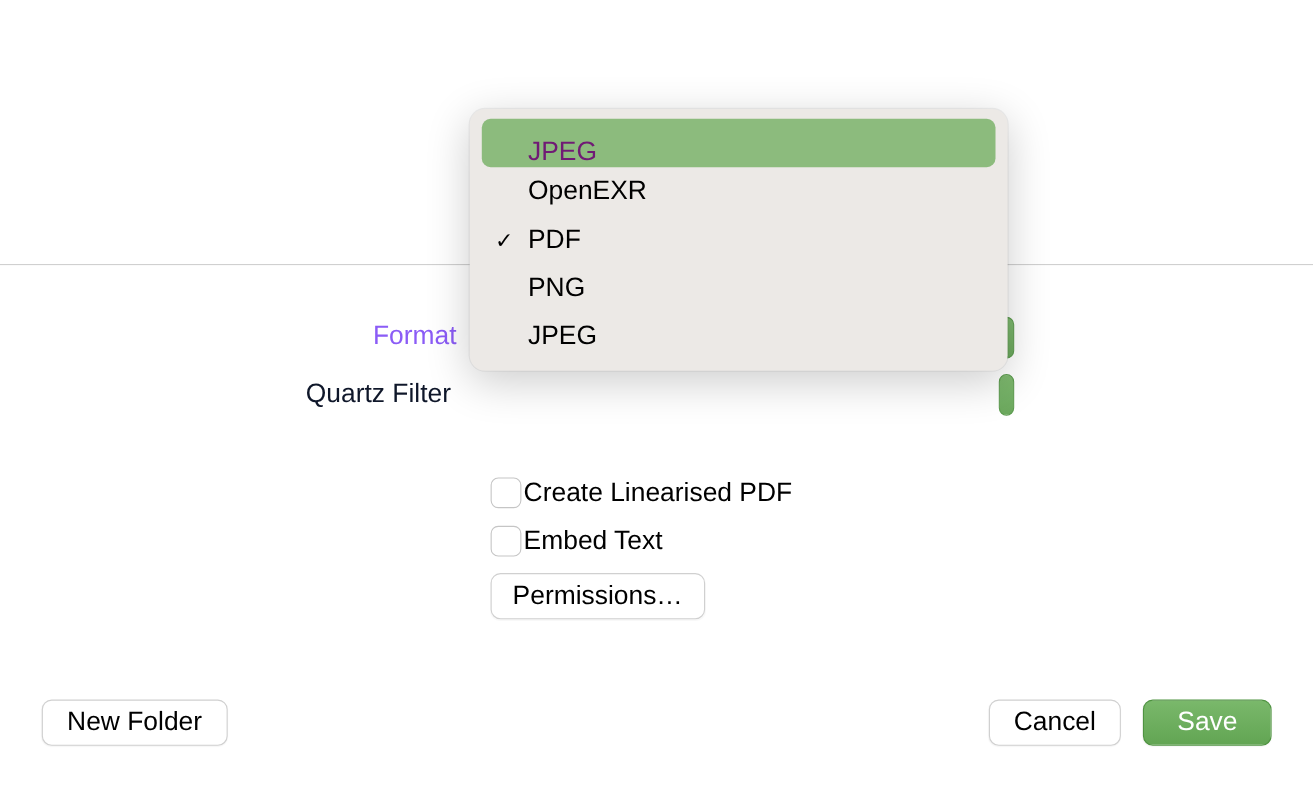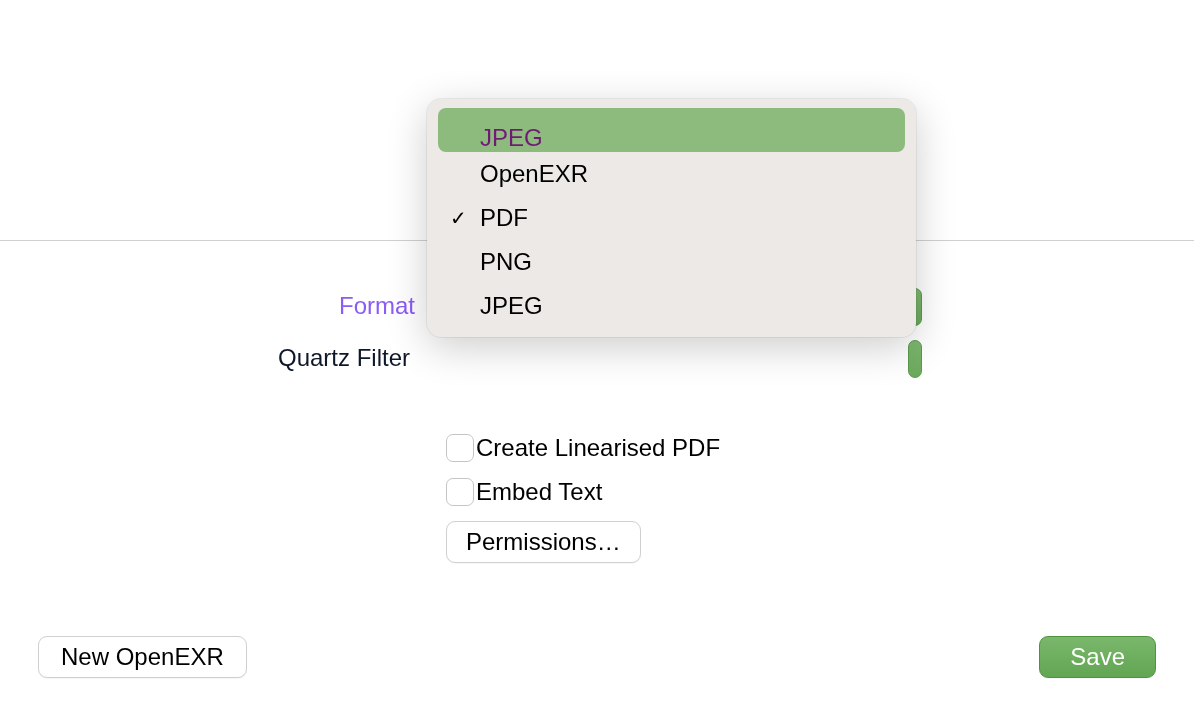--- a/index.html
+++ b/index.html
@@ -194,23 +194,26 @@
 </div>
 
 <div class="permissions-btn">
   <span>Permissions…</span>
 </div>
 
 <div class="divider-bottom"></div>
 
 <div class="footer">
   <div class="btn">
-    <span>New OpenEXR</span>
+    <span>New Folder</span>
   </div>
   <div class="spacer"></div>
+  <div class="btn">
+    <span>Cancel</span>
+  </div>
   <div class="btn btn-save">
     <span>Save</span>
   </div>
 </div>
 
 <div class="dropdown" id="format-dropdown">
     <div class="dropdown-item highlighted">
       <span>JPEG</span>
     </div>
     <div class="dropdown-item">

